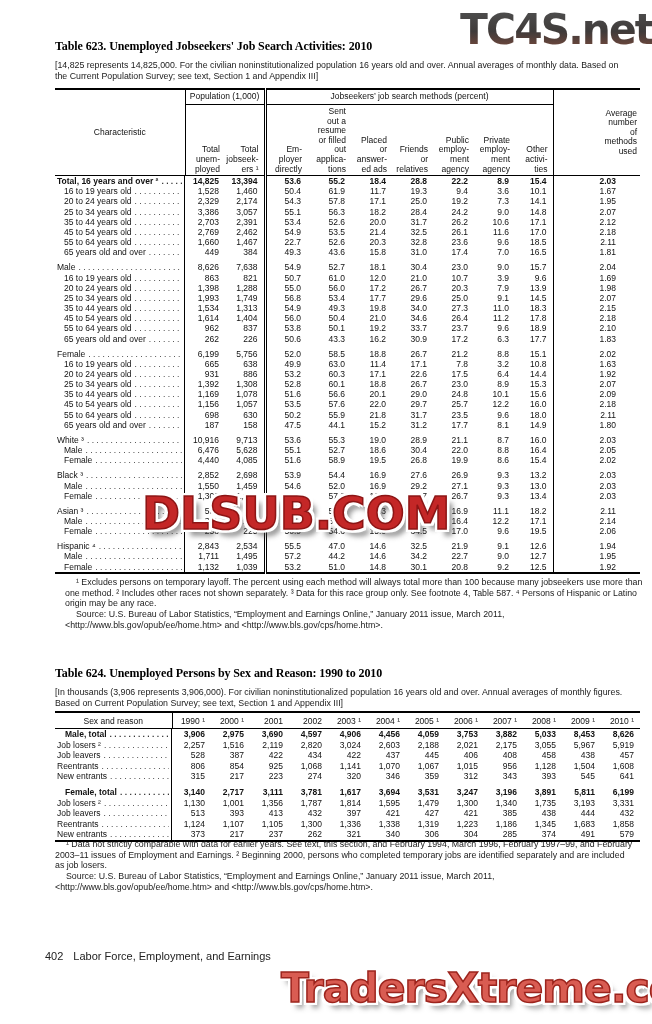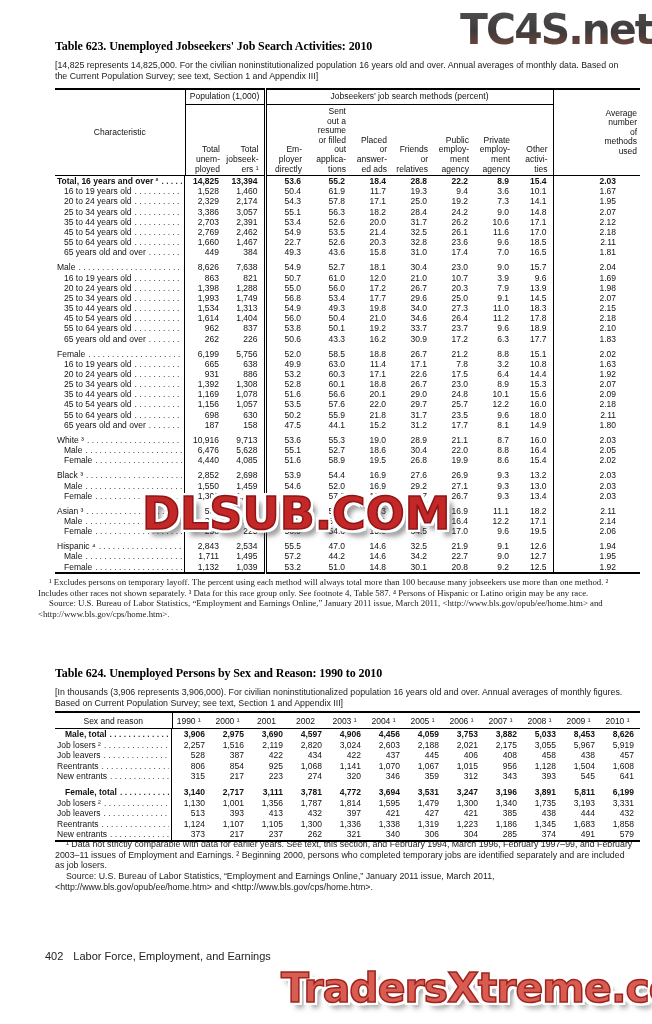--- a/index.html
+++ b/index.html
@@ -48,21 +48,21 @@
   td.lab { }
   .lab-flex { display:flex; align-items:baseline; }
   .lt { white-space:nowrap; }
   .lead { flex:1 1 auto; overflow:hidden; white-space:nowrap; color:#333; margin:0 2px 0 3px; }
   .lead::before { content:". . . . . . . . . . . . . . . . . . . . . . . . . . . . . . . . . . . . . . ."; }
   .ind0 { padding-left:2px; }
   .ind1 { padding-left:9px; }
 
   
   .t624 thead th { border-bottom:1px solid #000; line-height:14px; height:15px;
-                   text-align:center; padding-right:6px; white-space:nowrap; }
+                   text-align:right; padding-right:6px; white-space:nowrap; }
   .t624 thead th.sexh { text-align:center; padding-right:0; border-right:1px solid #000; }
   .t624 tbody td { text-align:right; line-height:10.6px; padding-right:6px; white-space:nowrap; }
   .t624 .ind1 { padding-left:10px; }
 
   
   .fnote { font-size:8.8px; line-height:10.7px; color:#1a1a1a; }
   .fnote p { margin:0; text-indent:11px; }
 
   
   .pg-foot { font-size:11px; color:#222; }
@@ -813,21 +813,21 @@
           <td>14.8</td>
           <td>30.1</td>
           <td>20.8</td>
           <td>9.2</td>
           <td class="br">12.5</td>
           <td class="avg">1.92</td>
         </tr>
       </tbody>
   </table>
 
-  <div class="abs fnote" style="left:38px; top:577px; width:578px;font-family:Liberation Serif, serif;">
+  <div class="abs fnote" style="left:65px; top:577px; width:578px;">
     <p>¹ Excludes persons on temporary layoff. The percent using each method will always total more than 100 because many jobseekers use more than one  method. ² Includes other races not shown separately. ³ Data for this race group only. See footnote 4, Table 587. ⁴ Persons of Hispanic or Latino origin may be any race.</p>
     <p>Source: U.S. Bureau of Labor Statistics, “Employment and Earnings Online,” January 2011 issue, March 2011, &lt;http://www.bls.gov/opub/ee/home.htm&gt; and &lt;http://www.bls.gov/cps/home.htm&gt;.</p>
   </div>
 
   <div class="abs tbl-title" style="left:55px; top:666px;text-align:center;">Table 624. Unemployed Persons by Sex and Reason: 1990 to 2010</div>
   <div class="abs tbl-note" style="left:55px; top:687px; width:578px;">[In thousands (3,906 represents 3,906,000). For civilian noninstitutionalized population 16 years old and over. Annual averages of monthly figures. Based on Current Population Survey; see text, Section 1 and Appendix III]</div>
 
   <table class="t624 abs" style="left:55px; top:711px;">
     <colgroup id="t624-cols">
         <col style="width: 117px;">
@@ -966,21 +966,21 @@
           <td class="lab br ind1">
             <div class="lab-flex">
               <span class="lt">Female, total</span>
               <span class="lead"></span>
             </div>
           </td>
           <td>3,140</td>
           <td>2,717</td>
           <td>3,111</td>
           <td>3,781</td>
-          <td>4,772</td>
+          <td>1,617</td>
           <td>3,694</td>
           <td>3,531</td>
           <td>3,247</td>
           <td>3,196</td>
           <td>3,891</td>
           <td>5,811</td>
           <td>6,199</td>
         </tr>
         <tr>
           <td class="lab br ind0">

